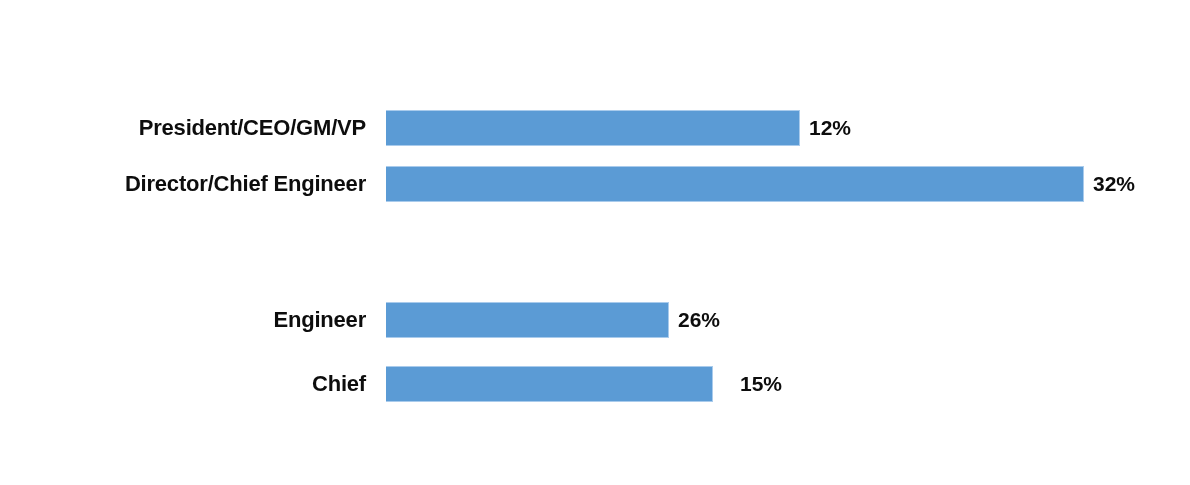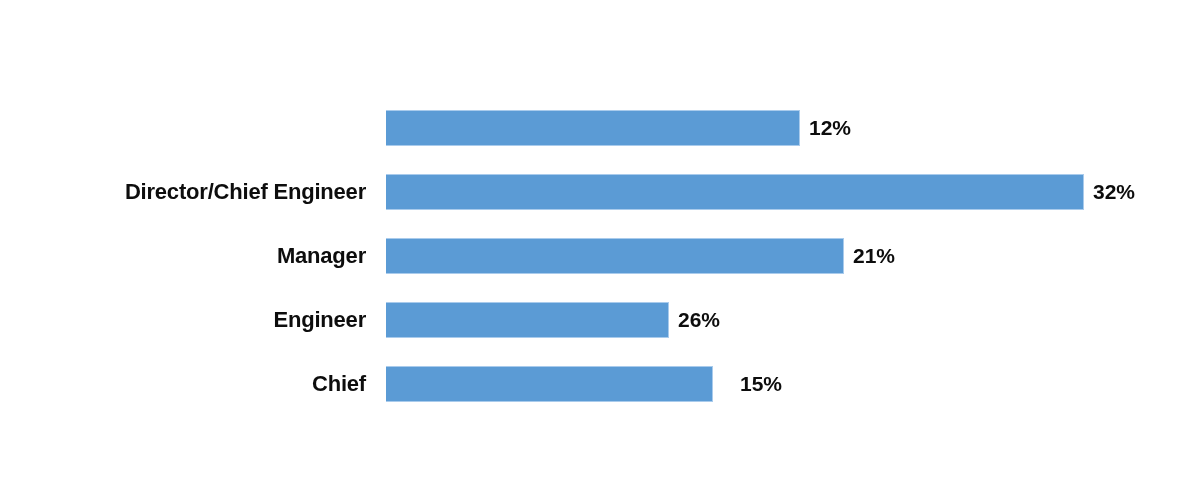--- a/index.html
+++ b/index.html
@@ -77,35 +77,31 @@
     white-space: nowrap;
   }
 </style>
 </head>
 <body>
 
 <div id="chart-canvas">
   <div class="plot">
 
     <div class="bar-row" id="row-0" style="top: 110px;">
+      <div class="cat-label">President/CEO/GM/VP</div>
       <div class="bar" id="bar-0" style="width: 414px; background: rgb(91, 155, 213); border-color: rgb(169, 203, 236);"></div>
       <div class="val-label" id="val-0" style="left: 809px;">12%</div>
     </div>
 
-    <div class="bar-row" id="row-1" style="top: 174px;">
+    <div class="bar-row" id="row-1" style="top: 166px;">
       <div class="cat-label">Director/Chief Engineer</div>
       <div class="bar" id="bar-1" style="width: 698px; background: rgb(91, 155, 213); border-color: rgb(169, 203, 236);"></div>
       <div class="val-label" id="val-1" style="left: 1093px; text-align: center;">32%</div>
     </div>
 
-    <div class="bar-row" id="row-2" style="top: 238px;">
-      <div class="cat-label">Manager</div>
-      <div class="bar" id="bar-2" style="width: 458px; background: rgb(91, 155, 213); border-color: rgb(169, 203, 236);"></div>
-      <div class="val-label" id="val-2" style="left: 853px;">21%</div>
-    </div>
 
     <div class="bar-row" id="row-3" style="top: 302px;">
       <div class="cat-label">Engineer</div>
       <div class="bar" id="bar-3" style="width: 283px; background: rgb(91, 155, 213); border-color: rgb(169, 203, 236);"></div>
       <div class="val-label" id="val-3" style="left: 678px;">26%</div>
     </div>
 
     <div class="bar-row" id="row-4" style="top: 366px;">
       <div class="cat-label">Chief</div>
       <div class="bar" id="bar-4" style="width: 327px; background: rgb(91, 155, 213); border-color: rgb(169, 203, 236);"></div>

